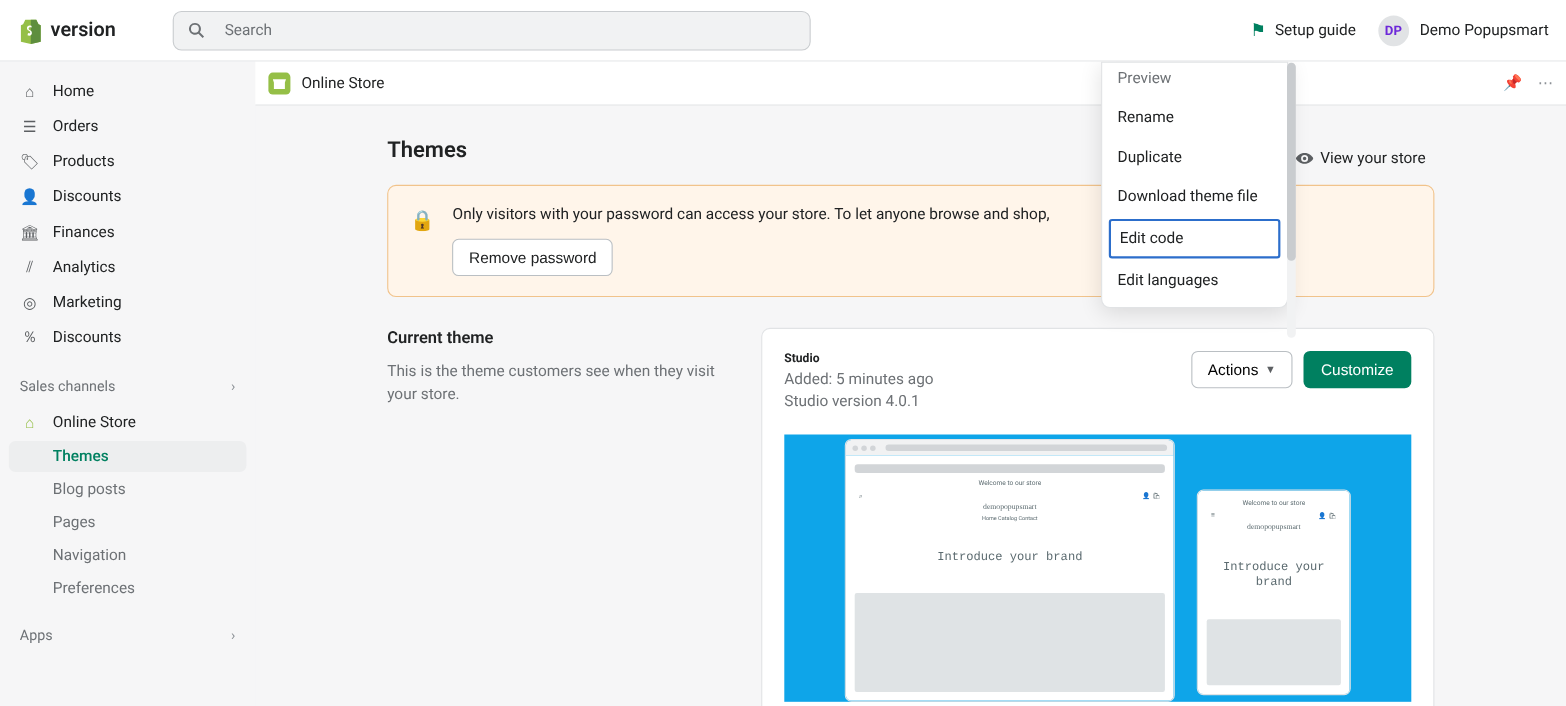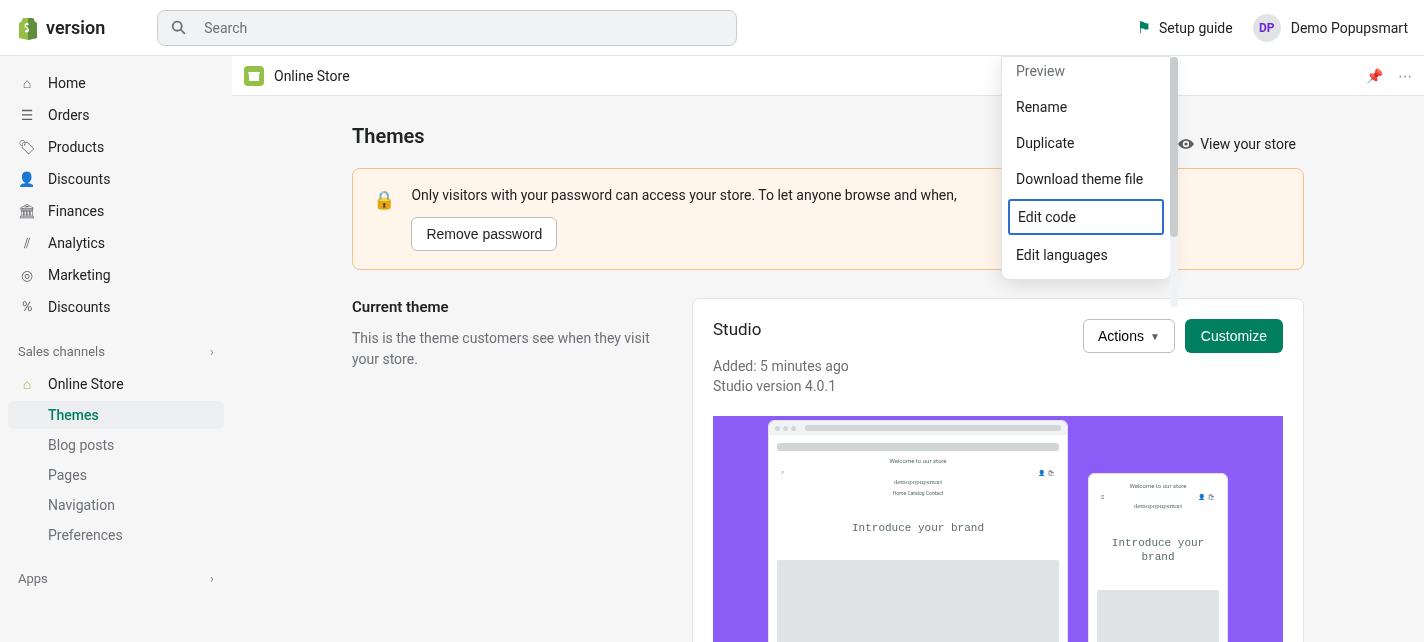--- a/index.html
+++ b/index.html
@@ -35,28 +35,28 @@
 .lock{color:#e8a33d;font-size:18px;margin-top:2px}
 .banner h3{font-size:15px;font-weight:600;margin-bottom:6px}
 .banner p{font-size:14px;color:#202223;margin-bottom:14px}
 .btn-outline{background:#fff;border:1px solid #babfc3;border-radius:6px;padding:8px 14px;cursor:pointer;font-size:14px;color:#202223}
 .theme-row{display:flex;gap:40px}
 .theme-left{flex:0 0 300px}
 .theme-left h3{font-size:15px;font-weight:600;margin-bottom:12px}
 .theme-left p{font-size:14px;color:#6d7175;line-height:1.5}
 .theme-card{flex:1;background:#fff;border:1px solid #e1e3e5;border-radius:8px;padding:20px;position:relative}
 .card-head{display:flex;align-items:flex-start;justify-content:space-between}
-.th-name{font-size:17px;font-weight:400;margin-bottom:18px}
+.th-name{font-size:11px;font-weight:700;margin-bottom:4px}
 .th-meta{font-size:14px;color:#6d7175;line-height:1.4}
 .card-actions{display:flex;gap:10px;align-items:center}
 .btn-actions{background:#fff;border:1px solid #babfc3;border-radius:6px;padding:8px 14px;cursor:pointer;display:flex;align-items:center;gap:6px;font-size:14px}
 .btn-primary{background:#008060;color:#fff;border:none;border-radius:6px;padding:9px 16px;cursor:pointer;font-size:14px;font-weight:500}
 .view-store{position:absolute;right:128px;top:80px;display:flex;align-items:center;gap:6px;color:#202223;font-size:14px}
 .eye{width:16px;height:16px}
-.preview-area{margin-top:20px;background:#8b5cf6;display:flex;gap:20px;justify-content:center;align-items:flex-end;padding-top:4px}
+.preview-area{margin-top:20px;background:#0ea5e9;display:flex;gap:20px;justify-content:center;align-items:center;padding-top:4px}
 .mock-desktop{width:300px;border:1px solid #e1e3e5;border-radius:6px;overflow:hidden}
 .mock-browser-bar{height:14px;background:#f1f2f3;display:flex;align-items:center;padding:0 6px;gap:3px}
 .dot{width:5px;height:5px;border-radius:50%;background:#d2d5d8}
 .addr{flex:1;height:6px;background:#d2d5d8;border-radius:3px;margin-left:6px}
 .mock-body{background:#fff;padding:8px}
 .mock-strip{height:8px;background:#d2d5d8;border-radius:3px;margin-bottom:6px}
 .mock-header{display:flex;justify-content:space-between;align-items:center;font-size:6px;color:#5c6b70;padding:2px 4px}
 .mock-title-sm{text-align:center;font-size:6px;color:#5c6b70;margin-bottom:2px}
 .mock-brand{text-align:center;font-family:Georgia,serif;font-size:7px;color:#5c6b70;margin-bottom:4px}
 .mock-links{text-align:center;font-size:5px;color:#5c6b70;margin-bottom:8px}
@@ -190,21 +190,21 @@
         </svg>
       <span>View your store</span>
     </div>
 
     <div class="content">
       <h1 class="page-title">Themes</h1>
 
       <div class="banner">
         <span class="lock">🔒</span>
         <div>
-          <p>Only visitors with your password can access your store. To let anyone browse and when,</p>
+          <p>Only visitors with your password can access your store. To let anyone browse and shop,</p>
           <button class="btn-outline">Remove password</button>
         </div>
       </div>
 
       <div class="theme-row">
         <div class="theme-left">
           <h3>Current theme</h3>
           <p>This is the theme customers see when they visit your store.</p>
         </div>
         <div class="theme-card">

